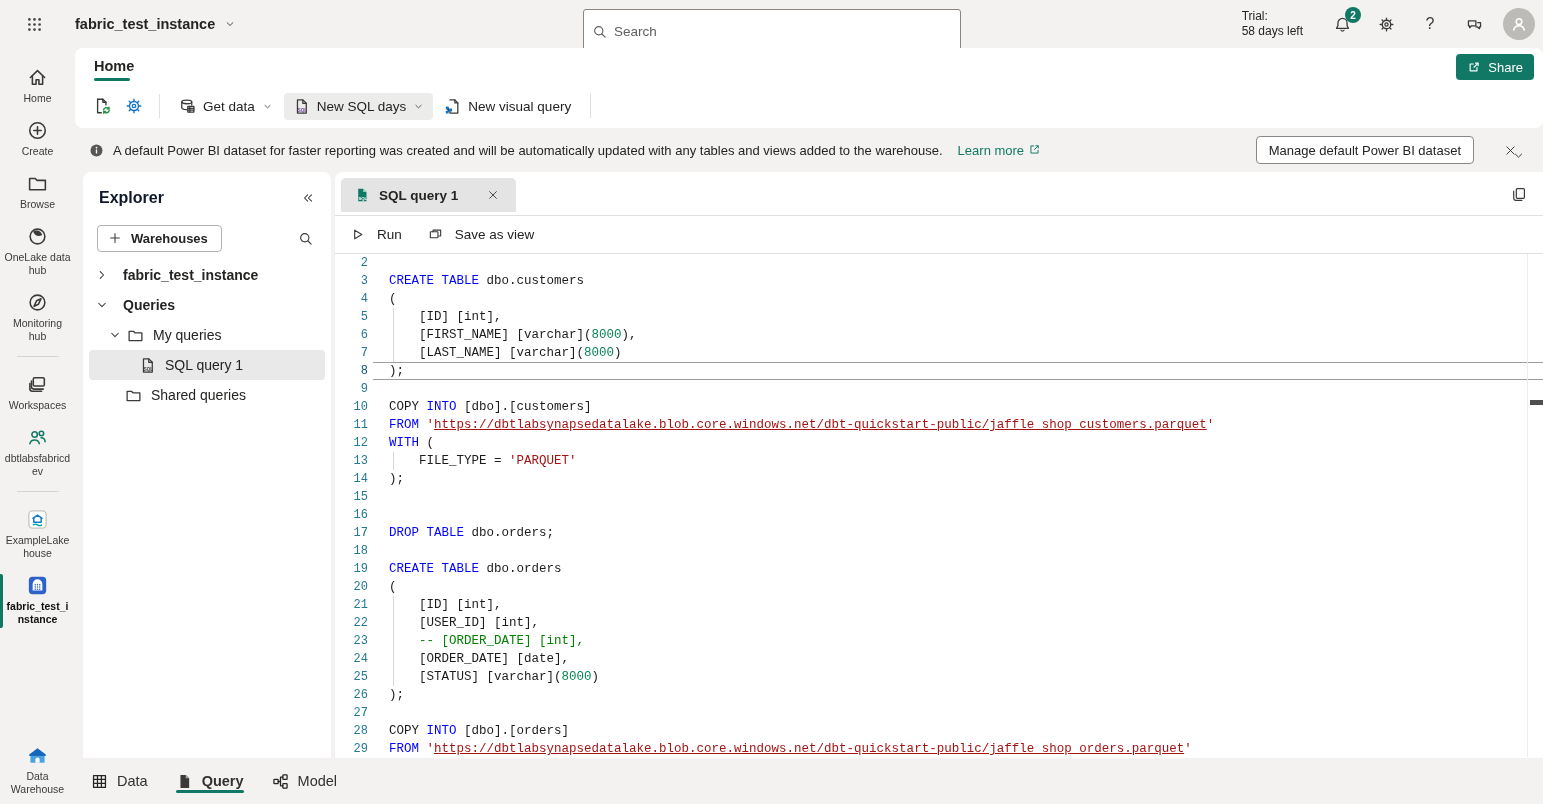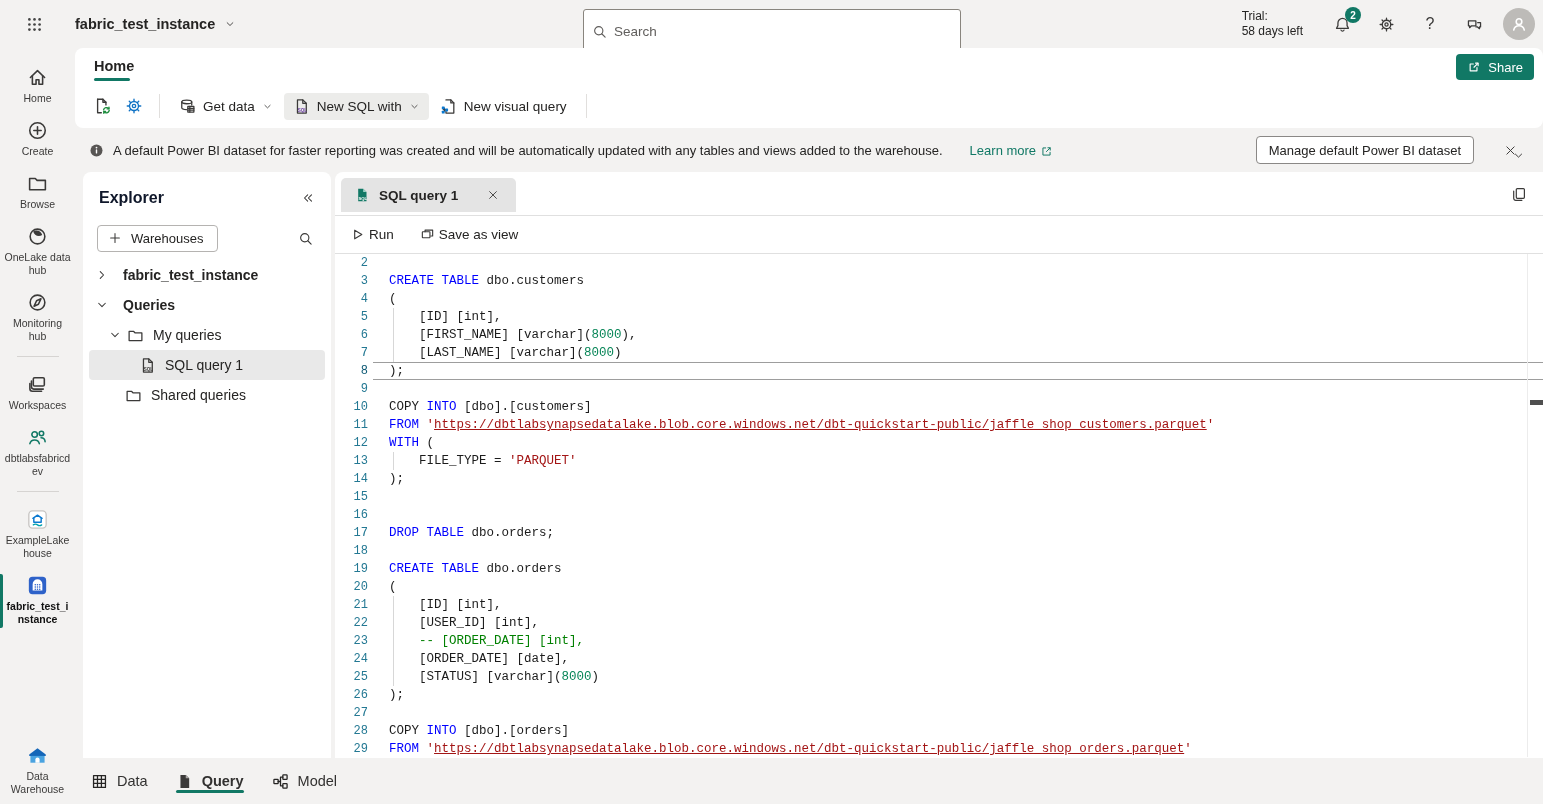--- a/index.html
+++ b/index.html
@@ -51,21 +51,21 @@
   .ribbtn .ic { width:17px; height:17px; }
   .ribbtn .chev { width:11px; height:11px; }
   .ribbtn.sel { background:#ececea; }
   #ribcollapse { position:absolute; right:14px; top:96px; width:22px; height:22px; display:flex; align-items:center; justify-content:center; }
   #ribcollapse .ic { width:13px; height:13px; }
 
   
   #banner { position:absolute; left:75px; top:128px; width:1468px; height:44px; display:flex; align-items:center; padding:0 10px 0 14px; gap:9px; }
   #banner .ic { width:15px; height:15px; flex:none; }
   #bannertext { font-size:13px; color:#252423; }
-  #learnmore { color:#117865; font-size:13px; margin-left:18px; display:flex; align-items:flex-end; gap:4px; }
+  #learnmore { color:#117865; font-size:13px; margin-left:6px; display:flex; align-items:flex-start; gap:4px; }
   #learnmore .ic { width:13px; height:13px; color:#117865; }
   #bannerspacer { flex:1; }
   #managebtn { height:28px; border:1px solid #8a8886; border-radius:4px; background:#fff; padding:0 12px; font-size:13px; color:#252423; }
   #bannerclose { width:30px; height:30px; margin:0 8px 0 12px; display:flex; align-items:center; justify-content:center; }
   #bannerclose .ic { width:13px; height:13px; }
 
   
   #rail { position:absolute; left:0; top:48px; width:75px; height:756px; display:flex; flex-direction:column; align-items:center; padding-top:12px; }
   .railitem { width:75px; display:flex; flex-direction:column; align-items:center; padding:7px 0 8px; position:relative; }
   .railitem .ic { width:21px; height:21px; color:#3b3a39; }
@@ -75,21 +75,21 @@
   .raildiv { width:42px; height:1px; background:#d6d4d2; margin:5px 0 10px; }
   #railspacer { flex:1; }
 
   
   #explorer { position:absolute; left:83px; top:172px; width:248px; height:586px; background:#fff; border-radius:8px 8px 0 0; overflow:hidden; }
   #exphead { display:flex; align-items:center; padding:13px 10px 0 16px; }
   #exptitle { font-size:16px; font-weight:700; color:#0f172a; flex:1; }
   #expcollapse { width:26px; height:26px; display:flex; align-items:center; justify-content:center; }
   #expcollapse .ic { width:14px; height:14px; }
   #whrow { display:flex; align-items:center; margin:13px 12px 4px 14px; }
-  #whbtn { display:flex; align-items:center; gap:9px; border:1px solid #b5b3b1; border-radius:4px; background:#fff; padding:5px 13px 5px 10px; font-size:13px; color:#252423; }
+  #whbtn { display:flex; align-items:center; gap:9px; border:1px solid #b5b3b1; border-radius:4px; background:#fff; padding:5px 13px 5px 10px; font-size:13px; color:#252423;font-weight:bold; }
   #whbtn .ic { width:14px; height:14px; }
   #whspacer { flex:1; }
   #expsearch { width:28px; height:28px; display:flex; align-items:center; justify-content:center; }
   #expsearch .ic { width:15px; height:15px; }
   #tree { margin-top:8px; }
   .trow { height:30px; display:flex; align-items:center; font-size:14px; color:#252423; gap:0; }
   .trow .chev { width:14px; height:14px; flex:none; color:#3b3a39; }
   .trow .ficon { width:17px; height:17px; flex:none; color:#3b3a39; }
   .trow .tlabel { margin-left:9px; white-space:nowrap; }
   .trow.bold .tlabel { font-weight:700; }
@@ -100,21 +100,21 @@
   #tabstrip { height:44px; border-bottom:1px solid #e0e0e0; position:relative; }
   #qtab { position:absolute; left:6px; top:6px; height:34px; background:#e4e4e4; border-radius:5px 5px 0 0;
     display:flex; align-items:center; padding:0 13px; gap:9px; }
   #qtab .ic { width:16px; height:16px; }
   #qtablabel { font-size:13.5px; font-weight:700; color:#252423; }
   #qtabclose { width:20px; height:20px; margin-left:16px; display:flex; align-items:center; justify-content:center; }
   #qtabclose .ic { width:12px; height:12px; }
   #copybtn { position:absolute; right:13px; top:11px; width:22px; height:22px; display:flex; align-items:center; justify-content:center; }
   #copybtn .ic { width:16px; height:16px; }
   #runbar { height:38px; border-bottom:1px solid #e0e0e0; display:flex; align-items:center; padding-left:15px; gap:26px; }
-  .runitem { display:flex; align-items:center; gap:4px; font-size:13.5px; color:#252423; }
+  .runitem { display:flex; align-items:center; gap:12px; font-size:13.5px; color:#252423; }
   .runitem .ic { width:15px; height:15px; }
 
   #codearea { position:relative; height:503px; overflow:hidden;
     font-family:"Liberation Mono","DejaVu Sans Mono",monospace; font-size:12.5px; }
   .code-row { display:flex; height:18px; line-height:18px; position:relative; }
   .ln { width:50px; padding-right:17px; text-align:right; color:#237893; font-size:12px; flex:none; }
   .code-row.cur .ln { color:#0e5a75; }
   .cwrap { position:relative; flex:1; white-space:pre; }
   .code-row.cur .cwrap::before, .code-row.cur .cwrap::after {
     content:""; position:absolute; left:-12px; right:0; height:1px; background:#9d9d9d; }
@@ -279,21 +279,21 @@
         </span>
     </button>
     <button class="ribbtn sel">
       <span class="ic">
           <svg viewBox="0 0 16 16" fill="none" stroke="currentColor" stroke-width="1.2" stroke-linecap="round" stroke-linejoin="round">
             <path d="M4.2 1.8h5L12.5 5v9.2H4.2z"></path>
             <path d="M9.2 1.8V5h3.3"></path>
             <text x="4.4" y="13.1" font-size="4.3" font-weight="700" fill="#6b3fa0" stroke="none" font-family="Liberation Sans, sans-serif">SQL</text>
           </svg>
         </span>
-      <span>New SQL with</span>
+      <span>New SQL days</span>
       <span class="ic chev">
           <svg viewBox="0 0 16 16" fill="none" stroke="currentColor" stroke-width="1.2" stroke-linecap="round" stroke-linejoin="round">
             <path d="M4.2 6.3L8 10l3.8-3.7"></path>
           </svg>
         </span>
     </button>
     <button class="ribbtn">
       <span class="ic">
           <svg viewBox="0 0 16 16" fill="none" stroke="currentColor" stroke-width="1.2" stroke-linecap="round" stroke-linejoin="round">
             <path d="M5.6 1.8h4.6L13 4.6v9.6H5.6V12"></path>

